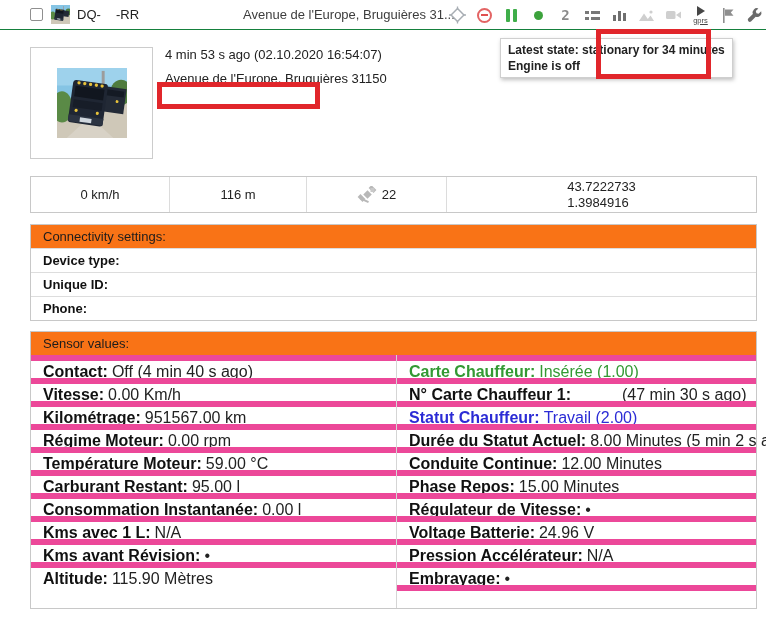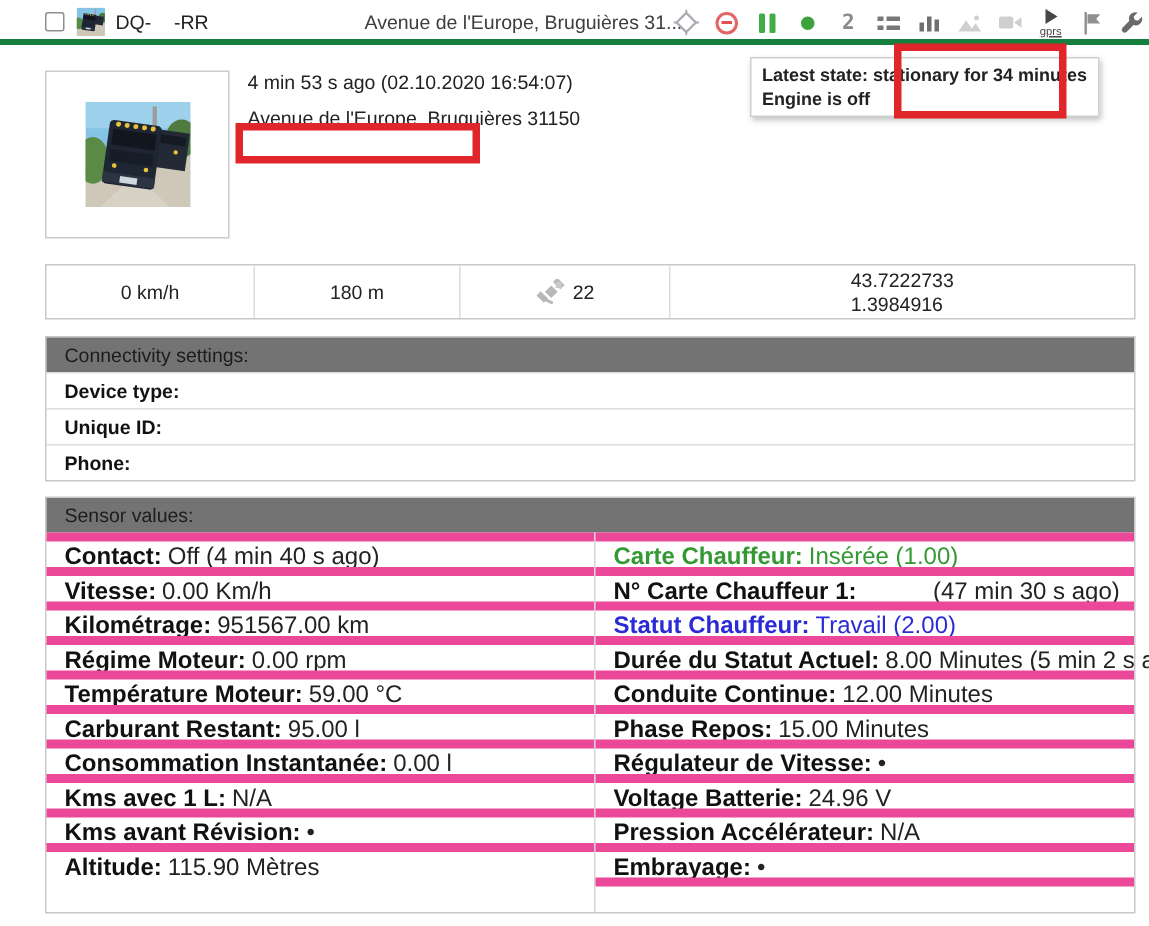--- a/index.html
+++ b/index.html
@@ -1,21 +1,21 @@
 <!DOCTYPE html>
 <html><head>
 <meta charset="utf-8">
 <style>
   * { margin:0; padding:0; box-sizing:border-box; }
   html,body { width:766px; height:617px; background:#fff; overflow:hidden;
     font-family:"Liberation Sans","DejaVu Sans",sans-serif; color:#1c1c1c; }
 
   
   #topbar { position:absolute; top:0; left:0; width:766px; height:30px;
-    background:#fff; border-bottom:4px solid #15803d; }
+    background:#fff; border-bottom:1px solid #15803d; }
   #unit-checkbox { position:absolute; left:30px; top:8px; width:13px; height:13px;
     border:1px solid #8f8f8f; border-radius:2px; background:#fff; cursor:pointer; }
   #mini-photo { position:absolute; left:51px; top:5px; width:19px; height:19px; overflow:hidden; }
   .unit-name { position:absolute; top:7px; font-size:13px; color:#222; }
   #unit-name-left { left:77px; }
   #unit-name-right { left:116px; }
   #topbar-address { position:absolute; left:243px; top:7px; font-size:13px; color:#3d3d3d; }
   #toolbar { position:absolute; left:449px; top:0; height:30px; display:flex;
     align-items:center; gap:10px; }
   .tb-icon { width:17px; height:20px; display:flex; align-items:center;
@@ -56,21 +56,21 @@
     border:1px solid #c8c8c8; display:flex; background:#fff; }
   .stat-cell { display:flex; align-items:center; justify-content:center;
     font-size:13px; color:#222; border-left:1px solid #dcdcdc; gap:5px; }
   .stat-cell:first-child { border-left:none; }
   #stat-speed { width:138px; } #stat-alt { width:137px; } #stat-mileage { width:158px; }
   #stat-sat { width:140px; } #stat-coords { flex:1; }
   .coords-block { text-align:left; line-height:16px; }
 
   
   .tbl { position:absolute; left:30px; width:727px; border:1px solid #c8c8c8; background:#fff; }
-  .tbl-header { height:23px; line-height:23px; background:#737373; padding-left:12px;
+  .tbl-header { height:23px; line-height:23px; background:#f97316; padding-left:12px;
     font-size:13px; color:#1c1c1c; }
   .c-row { height:24px; line-height:23px; border-top:1px solid #ddd;
     padding-left:12px; font-size:13px; white-space:nowrap; }
   #connectivity { top:224px; }
   #sensors { top:331px; }
   .sensor-cols { display:flex; }
   .sensor-col { width:365px; }
   .sensor-col.right { width:360px; border-left:1px solid #d5d5d5; }
   .s-row { position:relative; height:23px; line-height:22px; border-top:6px solid #ec4899;
     padding-left:12px; font-size:16px; white-space:nowrap; }
@@ -224,21 +224,21 @@
       <rect x="13" y="50" width="36" height="7" fill="#2c3442"></rect>
       <rect x="25" y="51.5" width="12" height="4.5" fill="#cfd6dd"></rect>
     </g>
   </svg>
 </div>
 <div id="detail-time">4 min 53 s ago (02.10.2020 16:54:07)</div>
 <div id="detail-address">Avenue de l'Europe, Bruguières 31150</div>
 
 <div id="stats">
   <div class="stat-cell" id="stat-speed">0 km/h</div>
-  <div class="stat-cell" id="stat-alt">180 m</div>
+  <div class="stat-cell" id="stat-alt">116 m</div>
   <div class="stat-cell" id="stat-sat">
     <svg width="20" height="17" viewBox="0 0 20 17">
       <g fill="#b8b8b8">
         <rect x="7.5" y="5.5" width="6" height="6" transform="rotate(45 10.5 8.5)"></rect>
         <rect x="1" y="10" width="7" height="4" transform="rotate(45 4.5 12)"></rect>
         <rect x="12" y="1" width="7" height="4" transform="rotate(45 15.5 3)"></rect>
         <rect x="13.5" y="2" width="4" height="4" fill="#c9c9c9"></rect>
         <rect x="3" y="13" width="9" height="2" transform="rotate(25 7 14)"></rect>
       </g>
     </svg>

